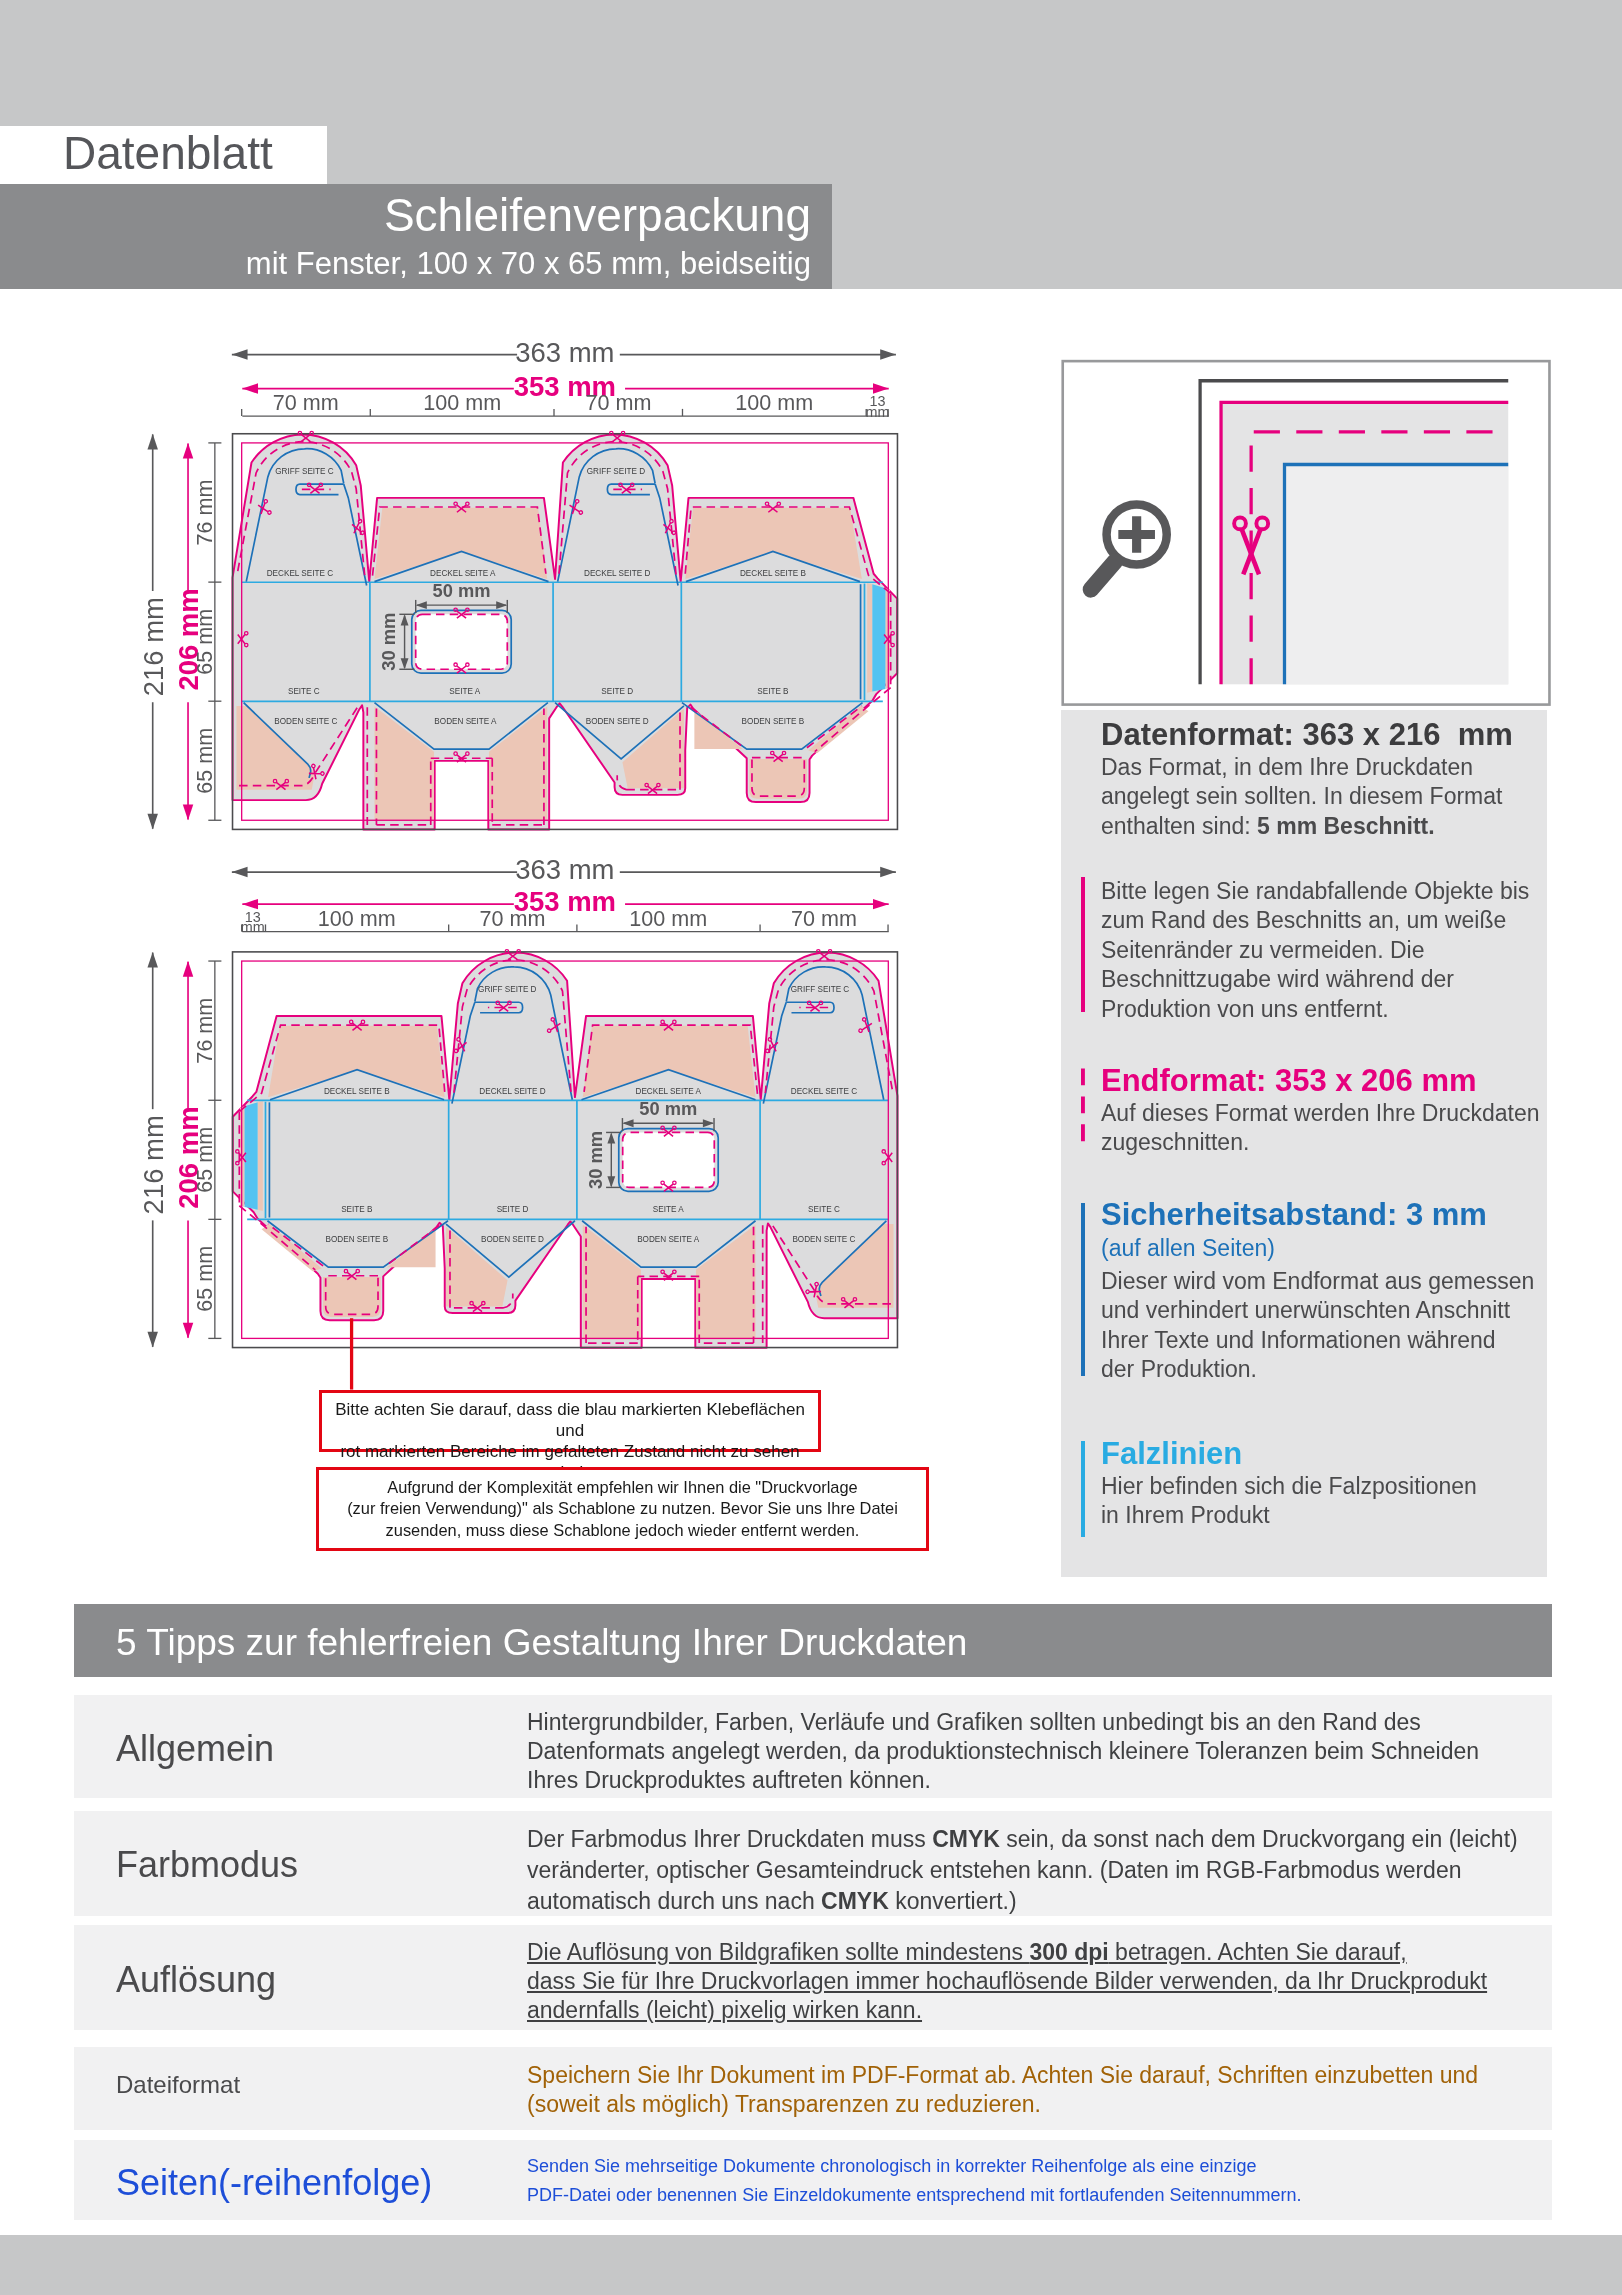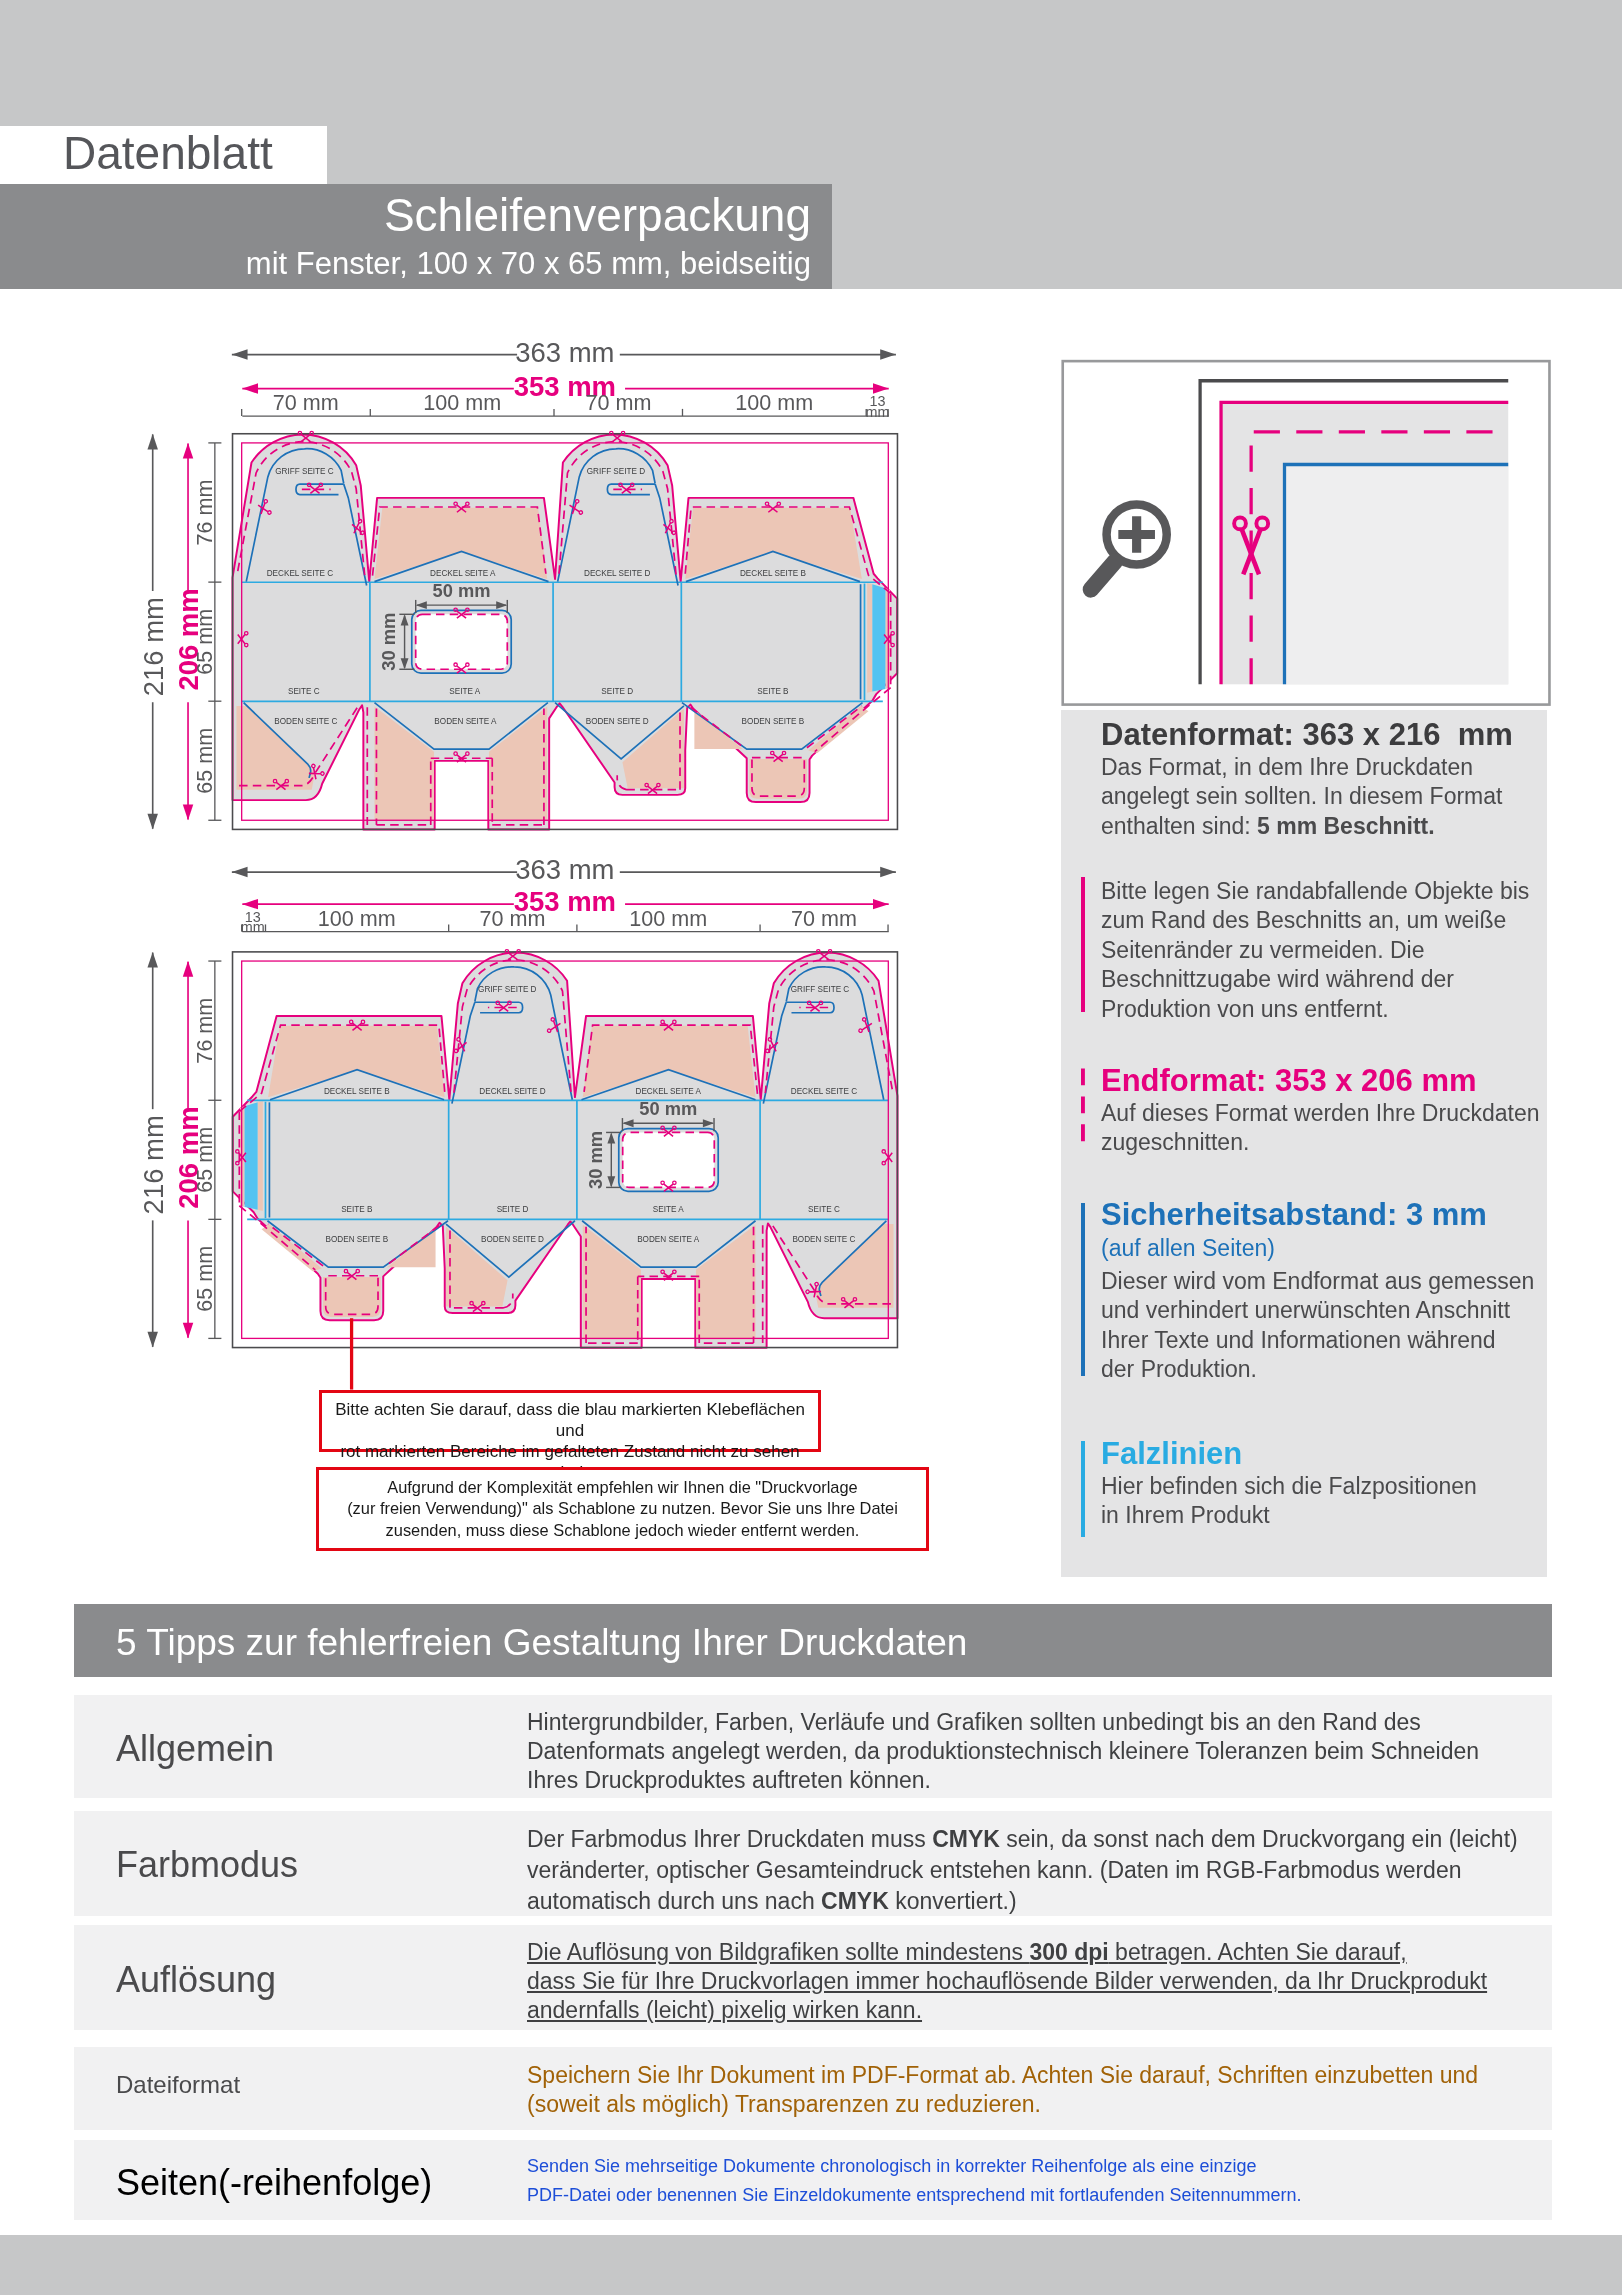--- a/index.html
+++ b/index.html
@@ -384,17 +384,17 @@
 
 <div class="abs" style="left:74px;top:1925px;width:1478px;height:105px;background:#f1f1f2;"></div>
 <div class="abs" style="left:116px;top:1959px;font-size:36px;color:#4a4a4c;">Auflösung</div>
 <div class="abs" style="left:527px;top:1938px;font-size:23px;line-height:29px;color:#3f4042;text-decoration:underline;">Die Auflösung von Bildgrafiken sollte mindestens <b>300 dpi</b> betragen. Achten Sie darauf,<br>dass Sie für Ihre Druckvorlagen immer hochauflösende Bilder verwenden, da Ihr Druckprodukt<br>andernfalls (leicht) pixelig wirken kann.</div>
 
 <div class="abs" style="left:74px;top:2047px;width:1478px;height:83px;background:#f1f1f2;"></div>
 <div class="abs" style="left:116px;top:2071px;font-size:24px;color:#4a4a4c;">Dateiformat</div>
 <div class="abs" style="left:527px;top:2061px;font-size:23px;line-height:29px;color:#a16207;">Speichern Sie Ihr Dokument im PDF-Format ab. Achten Sie darauf, Schriften einzubetten und<br>(soweit als möglich) Transparenzen zu reduzieren.</div>
 
 <div class="abs" style="left:74px;top:2140px;width:1478px;height:80px;background:#f1f1f2;"></div>
-<div class="abs" style="left:116px;top:2162px;font-size:36px;color:#000000;">Seiten(-reihenfolge)</div>
+<div class="abs" style="left:116px;top:2162px;font-size:36px;color:#1d4ed8;">Seiten(-reihenfolge)</div>
 <div class="abs" style="left:527px;top:2152px;font-size:18px;line-height:29px;color:#1d4ed8;">Senden Sie mehrseitige Dokumente chronologisch in korrekter Reihenfolge als eine einzige<br>PDF-Datei oder benennen Sie Einzeldokumente entsprechend mit fortlaufenden Seitennummern.</div>
 
 <div class="abs" style="left:0;top:2235px;width:1623px;height:60px;background:#c6c7c8;"></div>
 
 
 </body></html>

